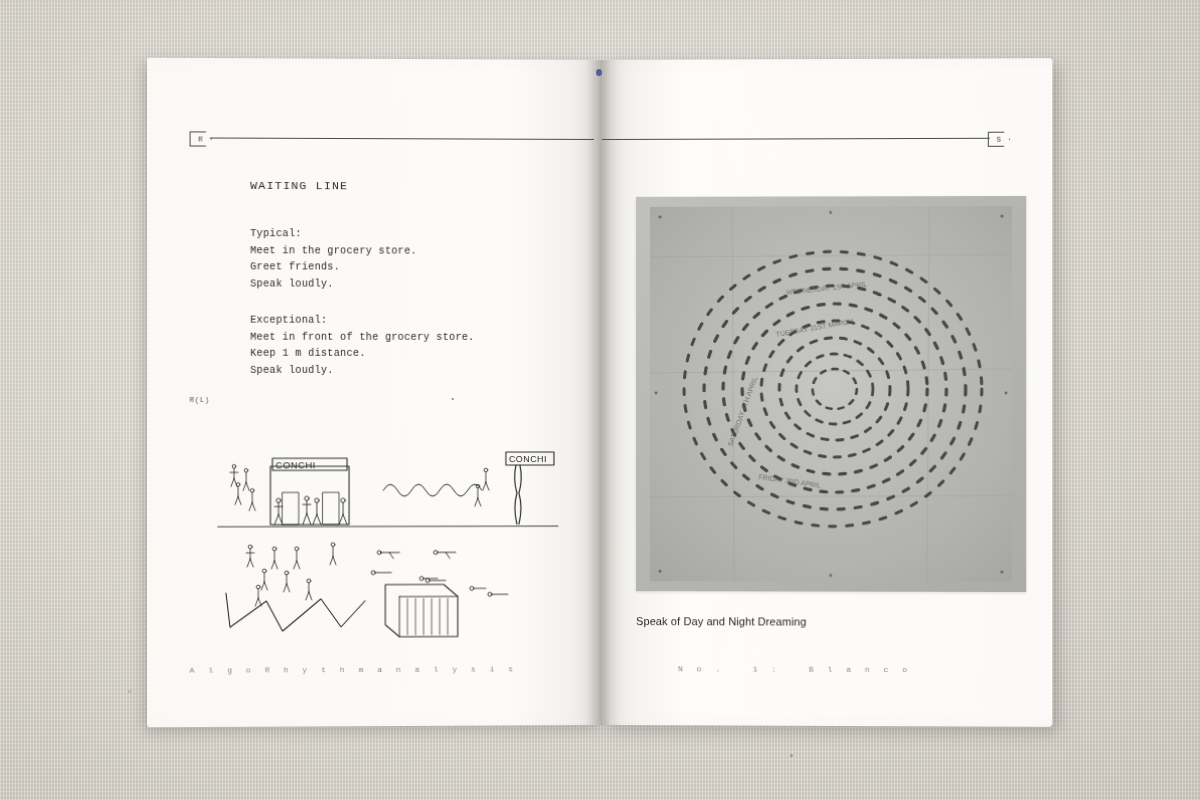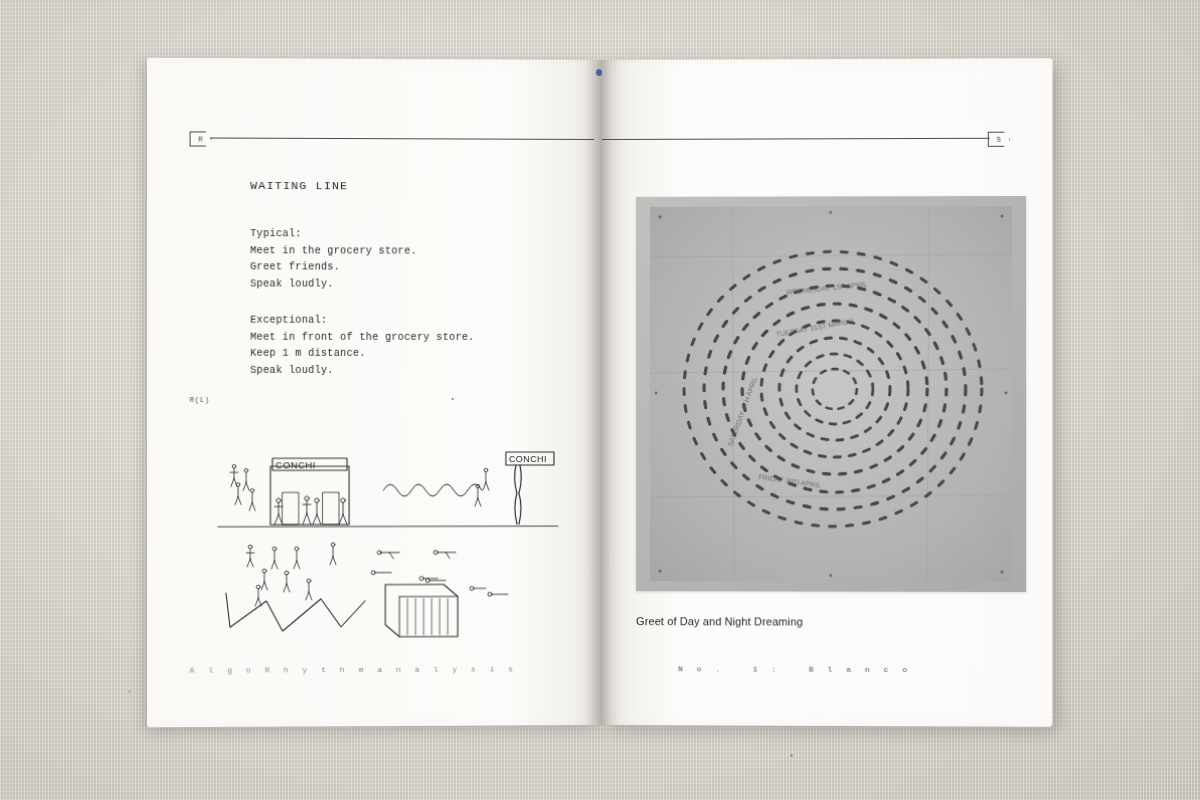--- a/index.html
+++ b/index.html
@@ -214,21 +214,21 @@
   .footer {
     position: absolute;
     bottom: 52px;
     font-family: "Liberation Mono", monospace;
     font-size: 8px;
     color: #8c8c8c;
     letter-spacing: 4.5px;
     white-space: pre;
   }
   #footer-left { left: 42px; }
-  #footer-right { left: 76px; font-weight: bold; }
+  #footer-right { left: 76px; }
 
   
   .speck {
     position: absolute;
     width: 3px; height: 3px;
     background: rgba(90,86,80,.45);
     border-radius: 50%;
   }
 </style>
 </head>
@@ -468,21 +468,21 @@
             <text x="140" y="140" transform="rotate(-10 140 140)">TUESDAY 31ST MARCH</text>
             <text x="122" y="282" transform="rotate(8 122 282)">FRIDAY 3RD APRIL</text>
             <text x="96" y="250" transform="rotate(-70 96 250)">SATURDAY 4TH APRIL</text>
           </g>
 
           <rect x="0" y="0" width="388" height="394" fill="none"></rect>
           <rect x="0" y="0" width="388" height="394" style="fill:rgba(0,0,0,0.04)"></rect>
         </svg>
       </div>
 
-      <div id="rp-caption">Greet of Day and Night Dreaming</div>
+      <div id="rp-caption">Speak of Day and Night Dreaming</div>
 
       <div class="footer" id="footer-right">N o .   1 :   B l a n c o</div>
     </div>
 
     <div id="gutter"></div>
     <div id="staple"></div>
   </div>
 </div>
 
 </body></html>

